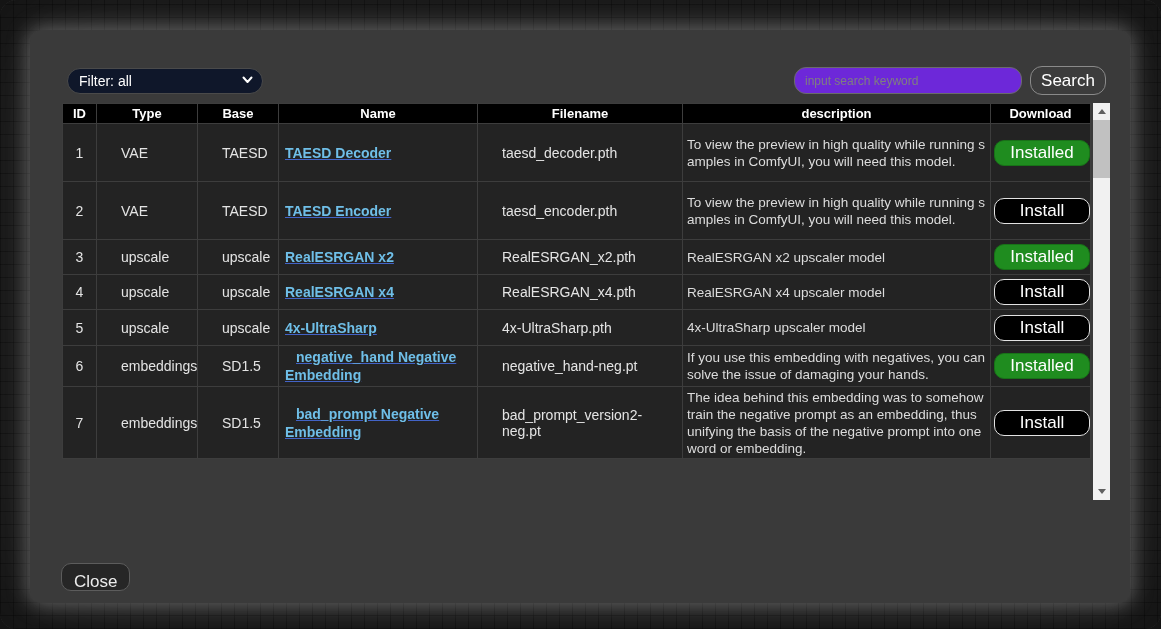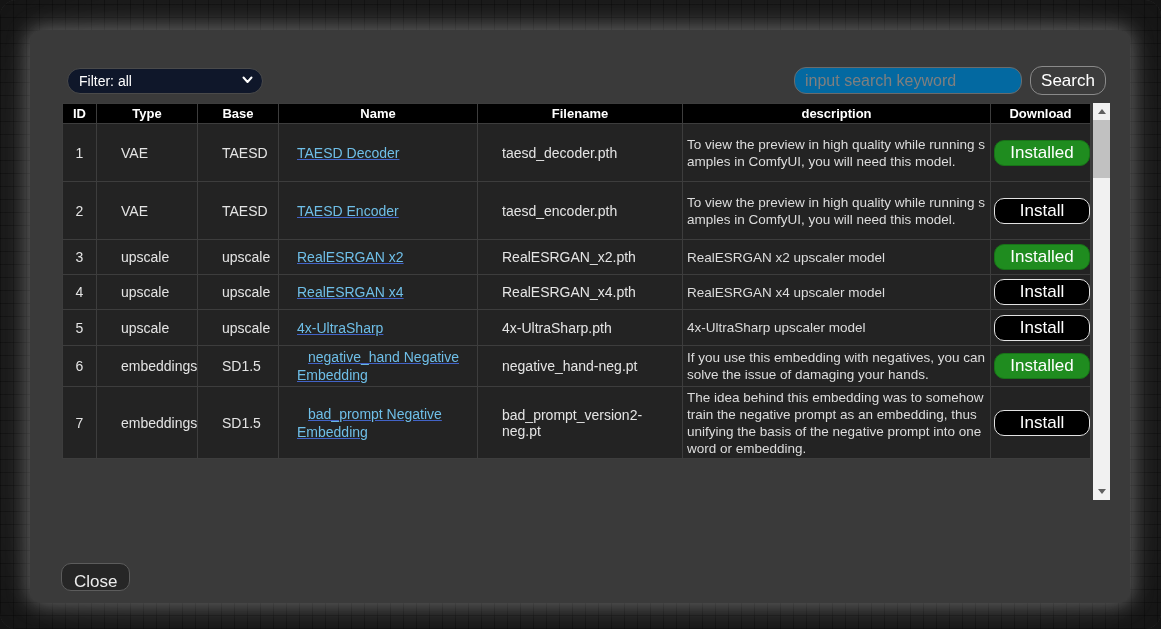--- a/index.html
+++ b/index.html
@@ -33,22 +33,22 @@
     background:#0f172a; color:#fff; border:1px solid #4a4a4a; border-radius:13px;
     font-family:inherit; font-size:14px; padding:0 26px 0 11px; outline:none;
   }
   .filter-wrap .chev {
     position:absolute; right:10px; top:8px; width:11px; height:8px; pointer-events:none;
   }
   .filter-wrap .chev svg { display:block; }
 
   .search-input {
     position:absolute; left:764px; top:37px; width:228px; height:27px;
-    background:#0369a1; border:1px solid #6b6b6b; border-radius:12px;
-    color:#ddd; font-family:inherit; font-size:16px; padding:0 10px; outline:none;
+    background:#6d28d9; border:1px solid #6b6b6b; border-radius:12px;
+    color:#ddd; font-family:inherit; font-size:12px; padding:0 10px; outline:none;
   }
   .search-input::placeholder { color:#7f7f7f; }
   .search-btn {
     position:absolute; left:1000px; top:36px; height:29px; min-width:76px;
     background:#3c3c3c; border:1px solid #8a8a8a; border-radius:12px;
     color:#fff; font-family:inherit; font-size:17px; padding:0 10px; cursor:pointer;
   }
 
   
   .table-viewport { position:absolute; left:32px; top:73px; width:1048px; height:397px; overflow:hidden; }
@@ -60,22 +60,22 @@
     height:20px; border:1px solid #3d3d3d; text-align:center; padding:0 2px;
   }
   td {
     border:1px solid #3d3d3d; color:#e4e4e4; font-size:14px; vertical-align:middle;
     padding:2px 3px; overflow:hidden;
   }
   td.td-id { text-align:center; }
   td.td-type, td.td-base, td.td-file { padding-left:24px;margin-top:22px; }
   td.td-name { padding-left:6px; }
   td.td-name a {
-    color:#6fbfe8; font-weight:normal; font-size:14px; line-height:18px;
-    text-decoration:underline; text-decoration-color:#4263c7; cursor:pointer;margin-left:12px;
+    color:#6fbfe8; font-weight:bold; font-size:14px; line-height:18px;
+    text-decoration:underline; text-decoration-color:#4263c7; cursor:pointer;
   }
   td.td-name a.indent { display:inline-block; text-indent:11px; }
   td.td-desc {
     color:#dcdcdc; font-size:13.5px; line-height:17px; word-break:break-all; padding:1px 4px;
   }
   td.td-dl { text-align:center; }
 
   .r0 td,.r1 td { height:58px; }
   .r2 td,.r3 td { height:35px; }
   .r4 td { height:36px; }

